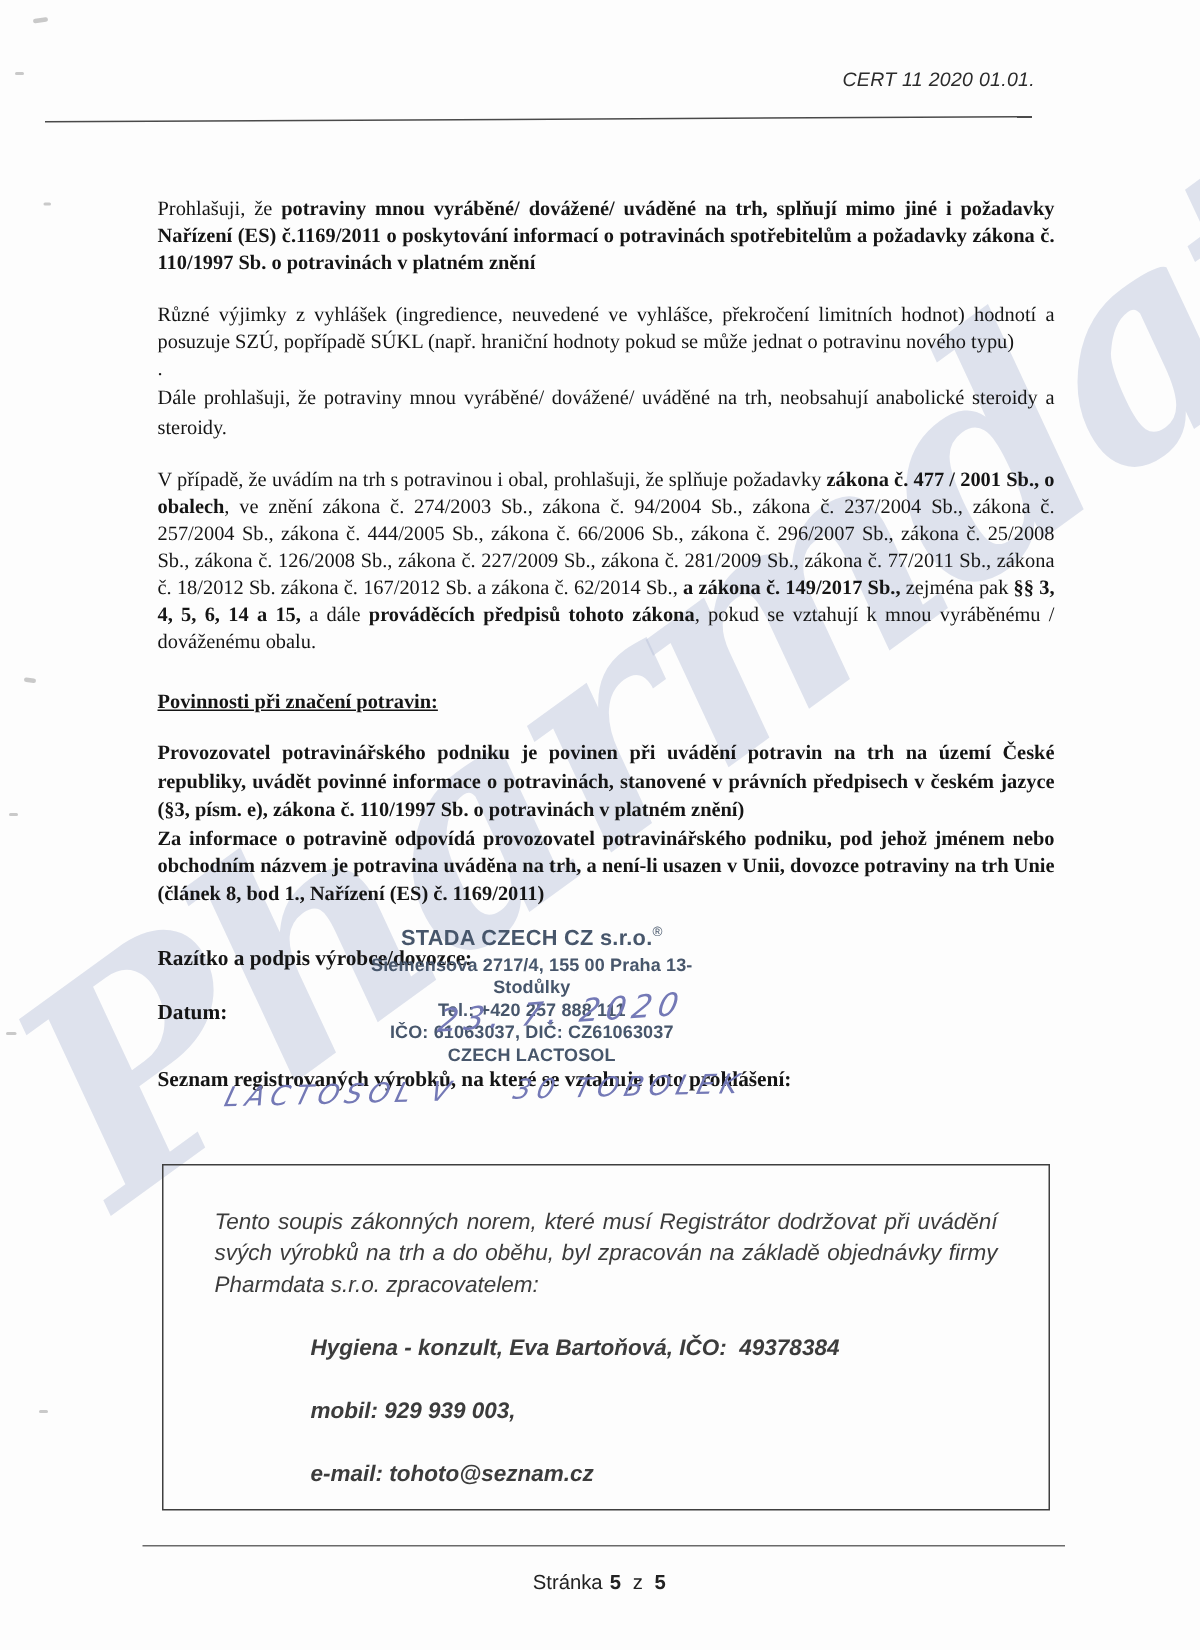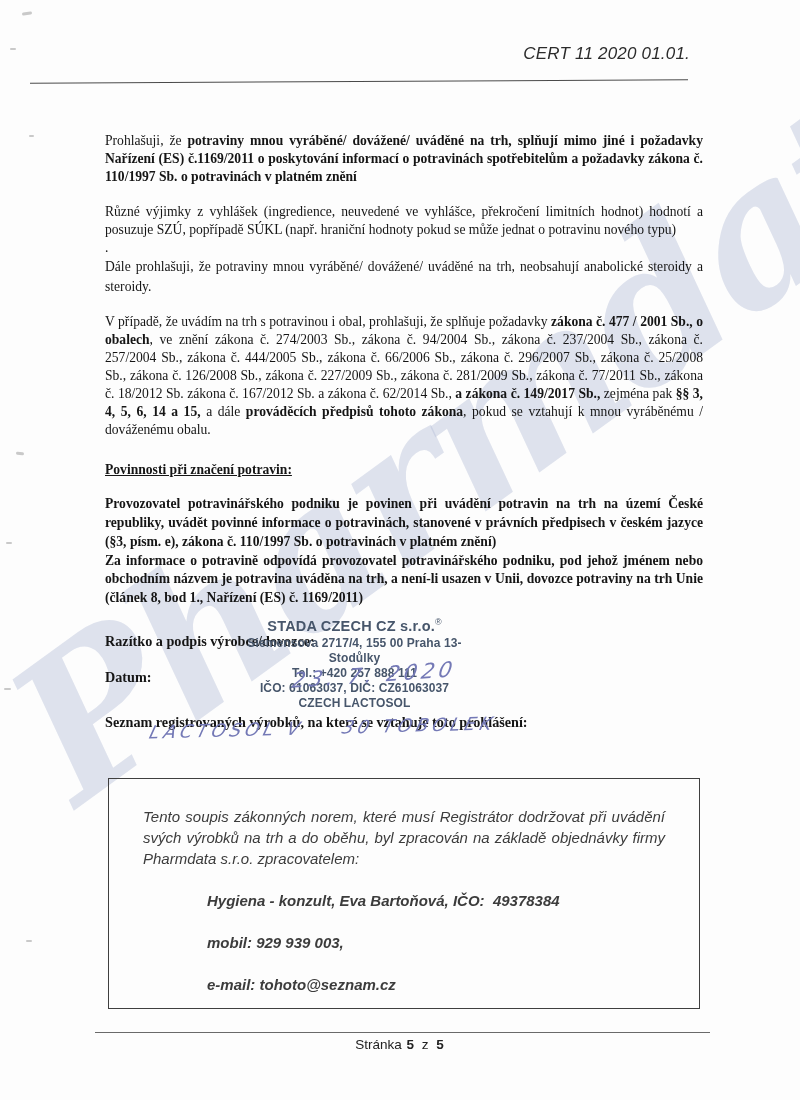--- a/index.html
+++ b/index.html
@@ -28,21 +28,21 @@
   
   .artifact{position:absolute;background:#c9c9c9;border-radius:2px;z-index:2;}
   
   .doc-code-row{
     padding:44px 110px 0 0;
     text-align:right;
     position:relative;z-index:1;
   }
   .doc-code{
     font-family:"Liberation Sans", sans-serif;
-    font-style:italic;font-size:17px;color:#2b2b2b;
+    font-style:italic;font-size:13px;color:#2b2b2b;
     letter-spacing:0.2px;
   }
   .header-rule{
     margin:17px 112px 0 30px;
     border:none;border-top:1.4px solid #4a4a4a;
     transform:rotate(-0.3deg);
     position:relative;z-index:1;
   }
   
   .body-text{
@@ -109,21 +109,21 @@
   }
   .notice-intro{text-align:justify;margin:16px;}
   .notice-item{margin:21px 0 0 80px;font-weight:bold;white-space:pre;}
   
   .footer-rule{
     margin:23px 90px 0 95px;
     border:none;border-top:1.4px solid #6a6a6a;
     position:relative;z-index:1;
   }
   .footer-text{
-    margin-top:4px;text-align:center;
+    margin-top:16px;text-align:center;
     font-family:"Liberation Sans", sans-serif;
     font-size:13.5px;color:#222;
     position:relative;z-index:1;
   }
   .footer-text .num{font-weight:bold;margin:0 1px;}
   .footer-text .sep{margin:0 3px;}
 </style>
 </head>
 <body>
 

